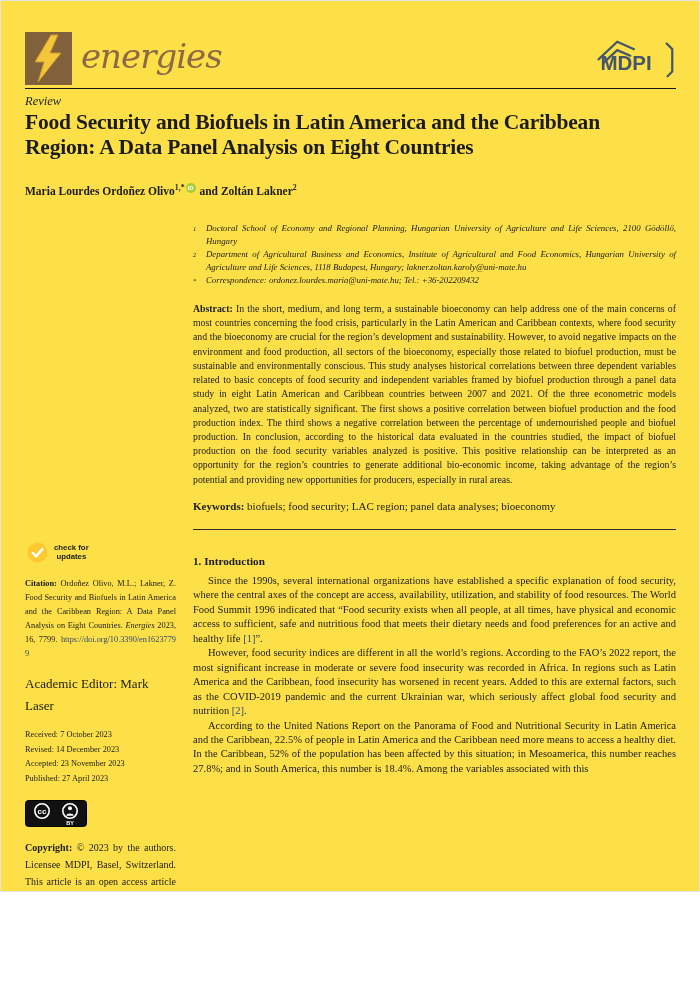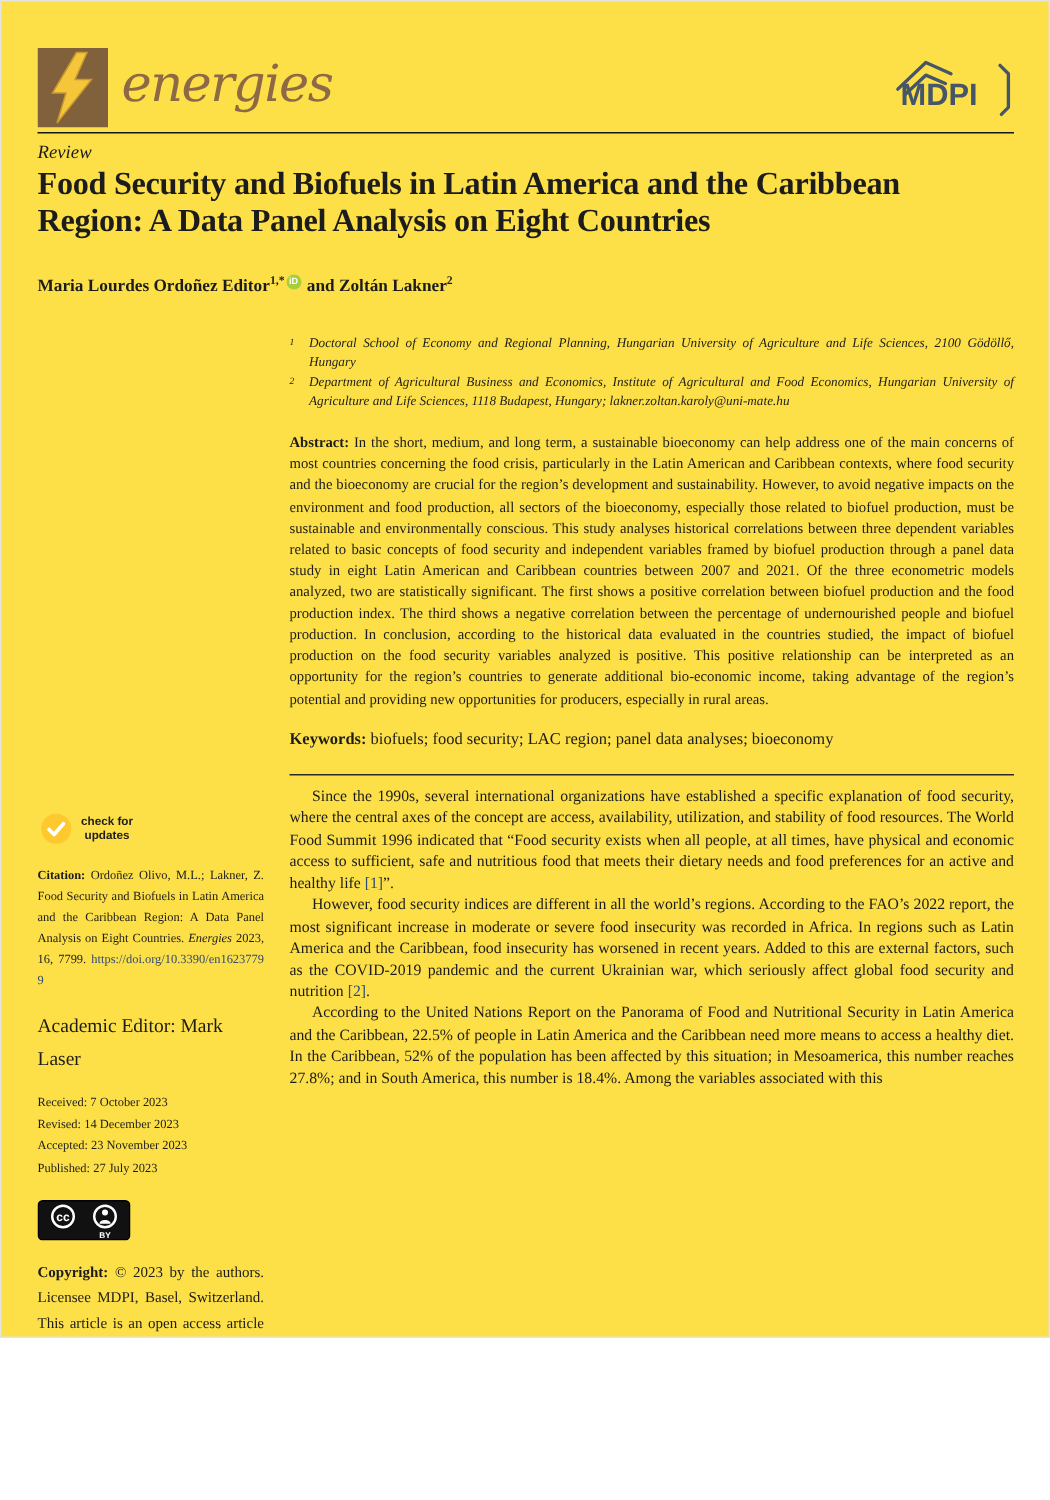--- a/index.html
+++ b/index.html
@@ -73,49 +73,54 @@
       </g>
       <text x="9" y="36" font-family="Liberation Sans, sans-serif" font-weight="bold" font-size="22" fill="#46566a">MDPI</text>
     </svg>
   </div>
   <div class="header-rule"></div>
 
   <div class="article-type">Review</div>
   <h1 class="title" style="margin:0;">Food Security and Biofuels in Latin America and the Caribbean Region: A Data Panel Analysis on Eight Countries</h1>
 
   <div class="authors">
-    <span>Maria Lourdes Ordoñez Editor</span><sup>1,*</sup><span class="orcid">iD</span>
+    <span>Maria Lourdes Ordoñez Olivo</span><sup>1,*</sup><span class="orcid">iD</span>
     <span>and</span>
     <span>Zoltán Lakner</span><sup>2</sup>
   </div>
 
   <div class="main-col">
     <div class="affiliations">
       <div class="aff-row">
         <span class="aff-marker">1</span>
         <span>Doctoral School of Economy and Regional Planning, Hungarian University of Agriculture and Life Sciences, 2100 Gödöllő, Hungary</span>
       </div>
       <div class="aff-row">
         <span class="aff-marker">2</span>
         <span>Department of Agricultural Business and Economics, Institute of Agricultural and Food Economics, Hungarian University of Agriculture and Life Sciences, 1118 Budapest, Hungary; lakner.zoltan.karoly@uni-mate.hu</span>
+      </div>
+      <div class="aff-row">
+        <span class="aff-marker">*</span>
+        <span>Correspondence: ordonez.lourdes.maria@uni-mate.hu; Tel.: +36-202209432</span>
       </div>
     </div>
 
     <div class="abstract">
       <b>Abstract:</b>
       <span>In the short, medium, and long term, a sustainable bioeconomy can help address one of the main concerns of most countries concerning the food crisis, particularly in the Latin American and Caribbean contexts, where food security and the bioeconomy are crucial for the region’s development and sustainability. However, to avoid negative impacts on the environment and food production, all sectors of the bioeconomy, especially those related to biofuel production, must be sustainable and environmentally conscious. This study analyses historical correlations between three dependent variables related to basic concepts of food security and independent variables framed by biofuel production through a panel data study in eight Latin American and Caribbean countries between 2007 and 2021. Of the three econometric models analyzed, two are statistically significant. The first shows a positive correlation between biofuel production and the food production index. The third shows a negative correlation between the percentage of undernourished people and biofuel production. In conclusion, according to the historical data evaluated in the countries studied, the impact of biofuel production on the food security variables analyzed is positive. This positive relationship can be interpreted as an opportunity for the region’s countries to generate additional bio-economic income, taking advantage of the region’s potential and providing new opportunities for producers, especially in rural areas.</span>
     </div>
 
     <div class="keywords">
       <b>Keywords:</b>
       <span>biofuels; food security; LAC region; panel data analyses; bioeconomy</span>
     </div>
 
     <hr class="kw-rule">
 
+    <h2 class="intro-heading">1. Introduction</h2>
 
     <p class="para"><span>Since the 1990s, several international organizations have established a specific explanation of food security, where the central axes of the concept are access, availability, utilization, and stability of food resources. The World Food Summit 1996 indicated that “Food security exists when all people, at all times, have physical and economic access to sufficient, safe and nutritious food that meets their dietary needs and food preferences for an active and healthy life </span><span class="lnk">[1]</span><span>”.</span></p>
 
     <p class="para"><span>However, food security indices are different in all the world’s regions. According to the FAO’s 2022 report, the most significant increase in moderate or severe food insecurity was recorded in Africa. In regions such as Latin America and the Caribbean, food insecurity has worsened in recent years. Added to this are external factors, such as the COVID-2019 pandemic and the current Ukrainian war, which seriously affect global food security and nutrition </span><span class="lnk">[2]</span><span>.</span></p>
 
     <p class="para">According to the United Nations Report on the Panorama of Food and Nutritional Security in Latin America and the Caribbean, 22.5% of people in Latin America and the Caribbean need more means to access a healthy diet. In the Caribbean, 52% of the population has been affected by this situation; in Mesoamerica, this number reaches 27.8%; and in South America, this number is 18.4%. Among the variables associated with this</p>
   </div>
 
   <aside class="sidebar">
     <div class="check-badge">
@@ -136,21 +141,21 @@
       <span>2023, 16, 7799.</span>
       <span class="lnk doi">https://doi.org/10.3390/en16237799</span>
     </div>
 
     <div class="editor">Academic Editor: Mark Laser</div>
 
     <div class="dates">
       <div>Received: 7 October 2023</div>
       <div>Revised: 14 December 2023</div>
       <div>Accepted: 23 November 2023</div>
-      <div>Published: 27 July 2023</div>
+      <div>Published: 27 April 2023</div>
     </div>
 
     <div class="cc-badge">
       <svg width="62" height="27" viewBox="0 0 62 27">
         <rect x="0.5" y="0.5" width="61" height="26" rx="3" fill="#111" stroke="#000"></rect>
         <circle cx="17" cy="11" r="7.2" fill="none" stroke="#fff" stroke-width="1.6"></circle>
         <text x="17" y="13.8" text-anchor="middle" font-size="8" font-weight="bold" fill="#fff" font-family="Liberation Sans, sans-serif">cc</text>
         <circle cx="45" cy="11" r="7.2" fill="none" stroke="#fff" stroke-width="1.6"></circle>
         <circle cx="45" cy="8.3" r="2" fill="#fff"></circle>
         <path d="M41.3,15.8 C41.3,12.6 48.7,12.6 48.7,15.8 Z" fill="#fff"></path>

